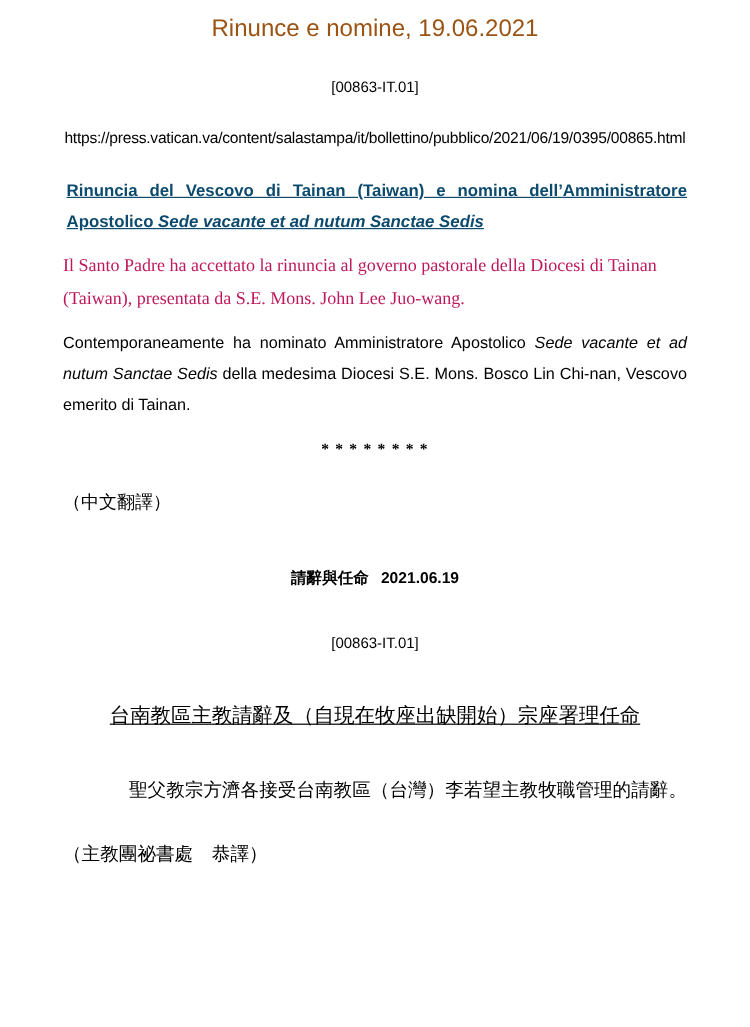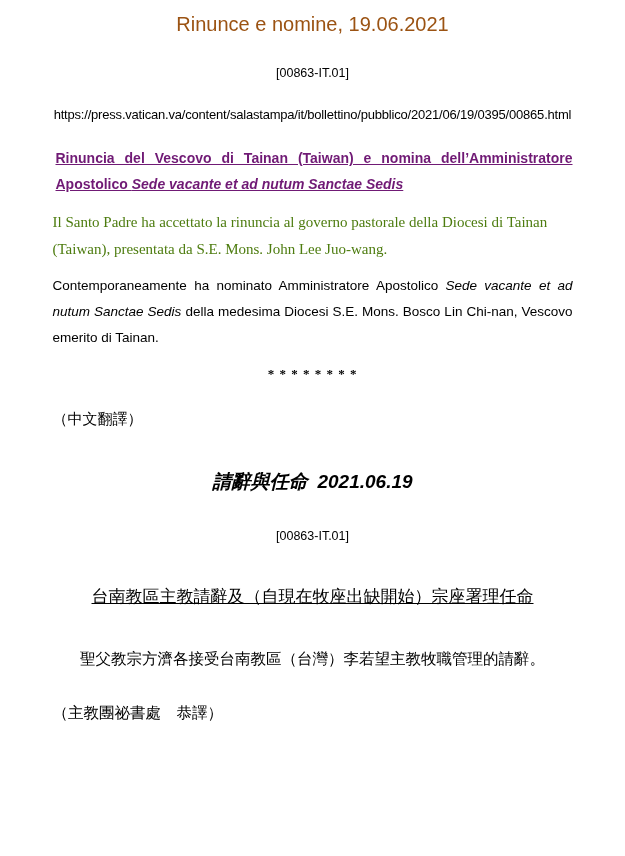--- a/index.html
+++ b/index.html
@@ -48,33 +48,33 @@
   }
   .it-heading {
     margin: 22px 0 0 0;
     padding-left: 3px;
     font-family: "Liberation Sans", sans-serif;
     font-size: 14px;
     font-weight: 700;
     line-height: 26px;
     text-decoration: underline;
     text-align: justify;
-    color: #701a75;
+    color: #0c4a6e;
   }
   .it-heading .latin {
     font-style: italic;
   }
   .it-para-serif {
     margin: 12px 0 0 0;
     max-width: 560px;
     font-family: "Liberation Serif", serif;
     font-size: 15px;
     line-height: 27px;
     text-align: left;
-    color: #4d7c0f;
+    color: #be185d;
   }
   .it-para-sans {
     margin: 10px 0 0 0;
     font-family: "Liberation Sans", sans-serif;
     font-size: 13.5px;
     line-height: 26px;
     text-align: justify;
     color: #000000;
   }
   .it-para-sans .latin {
@@ -97,24 +97,23 @@
   .zh-label {
     margin: 28px 0 0 0;
     font-size: 15px;
     line-height: 20px;
     text-align: left;
     color: #000000;
   }
   .zh-title {
     margin: 40px 0 0 0;
     text-align: center;
-    font-size: 19px;
+    font-size: 13px;
     line-height: 26px;
     color: #000000;
-    font-style: italic;
   }
   .zh-title .zh-title-date {
     font-family: "Liberation Sans", sans-serif;
     font-weight: 600;
     margin-left: 10px;
   }
   .zh-subject {
     margin: 40px 0 0 0;
     text-align: center;
     font-family: "Liberation Sans", sans-serif;
@@ -128,21 +127,21 @@
     margin: 42px 0 0 0;
     font-size: 15.5px;
     line-height: 22px;
     text-align: left;
     color: #000000;
   }
   .zh-para1 {
     margin: 38px 0 0 0;
     font-size: 15.5px;
     line-height: 22px;
-    text-align: center;
+    text-align: right;
     color: #000000;
   }
   .zh-para2 {
     margin: 30px 0 0 0;
     font-size: 15.5px;
     line-height: 30px;
     text-align: left;
     color: #000000;
   }
   .zh-credit {

